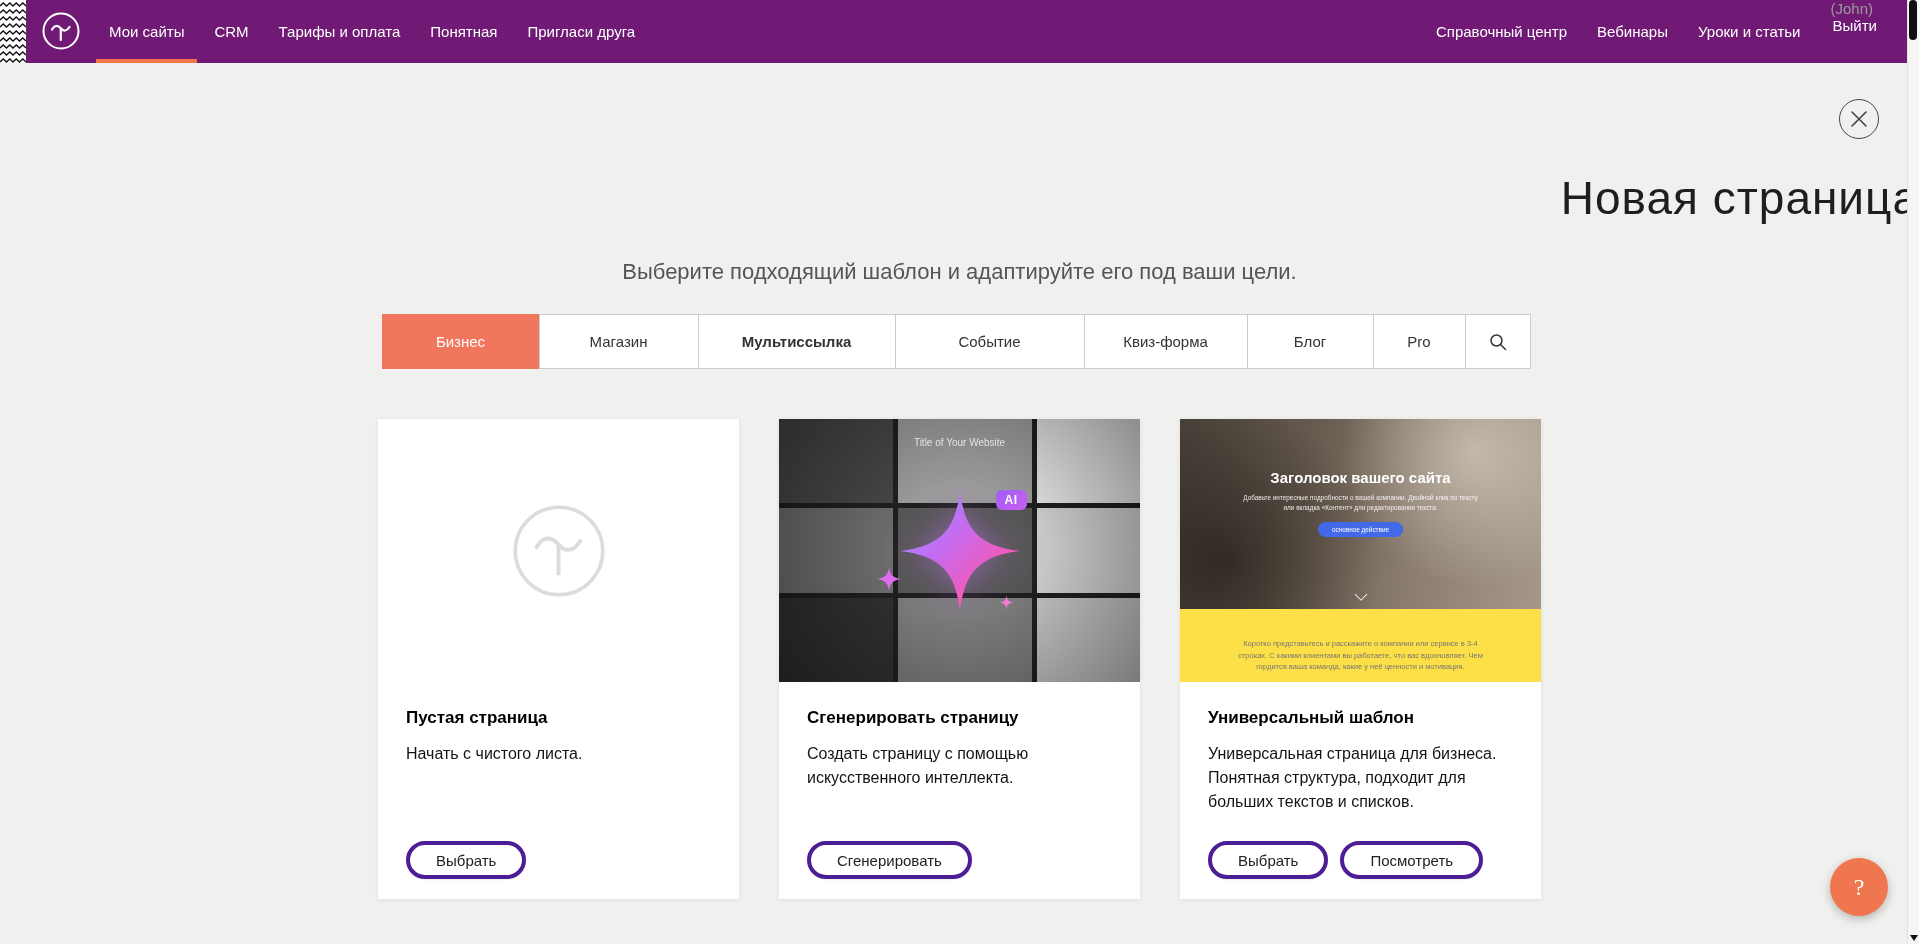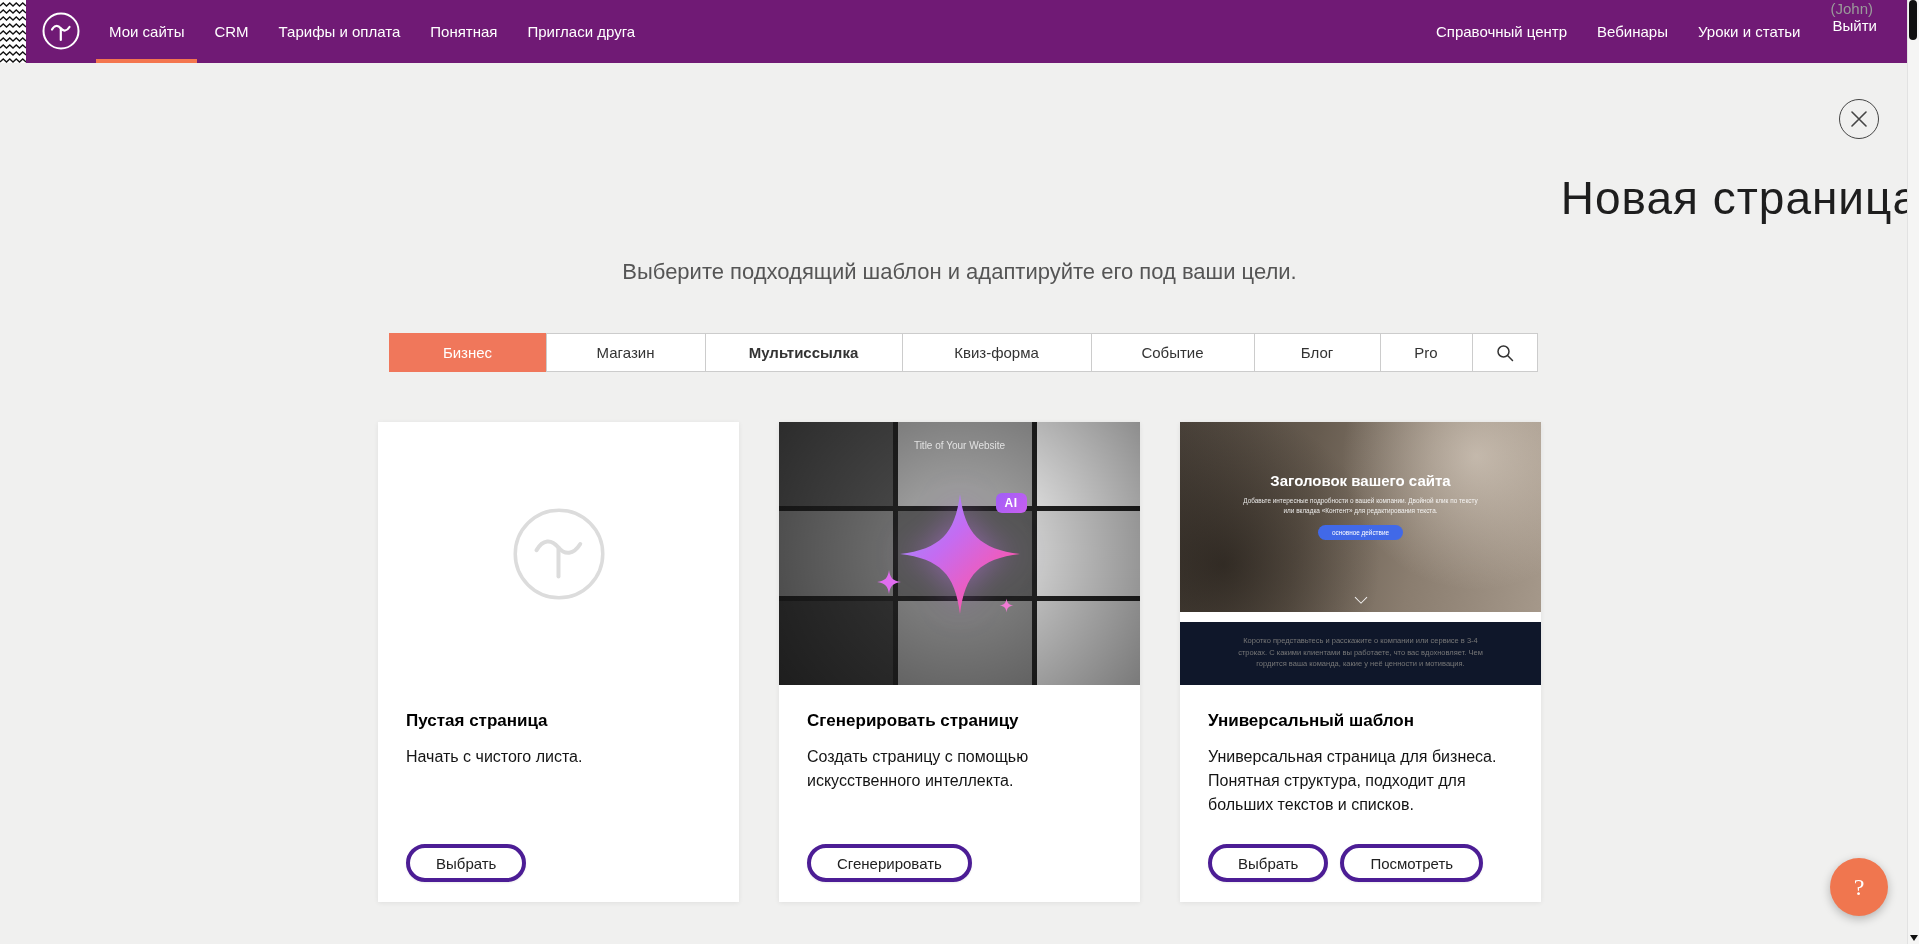--- a/index.html
+++ b/index.html
@@ -65,21 +65,21 @@
   
   .page-title {
     margin-top:108px; text-align:right; font-size:46px; font-weight:300;
     letter-spacing:1px; color:#1e1e1e;
   }
   .page-subtitle {
     margin-top:34px; text-align:center; font-size:22px; color:#555; font-weight:400;
   }
 
   
-  .tabs { width:1156px; margin:48px auto 0; display:flex; height:39px;justify-content:flex-end; }
+  .tabs { width:1156px; margin:29px auto 0; display:flex; height:55px; }
   .tab {
     background:#fff; border:1px solid #cccccc; margin-left:-1px;
     display:flex; align-items:center; justify-content:center;
     font-size:15px; color:#333; cursor:pointer;
   }
   .tab:first-child { margin-left:0; }
   .tab:nth-child(1){ width:158px; }
   .tab:nth-child(2){ width:160px; }
   .tab:nth-child(3){ width:198px;font-weight:bold; }
   .tab:nth-child(4){ width:190px; }
@@ -167,21 +167,21 @@
     margin-top:10px; background:#4169e8; color:#fff; font-size:6.4px;
     padding:4px 14px; border-radius:10px; z-index:2;
   }
   .uni-chevron {
     position:absolute; bottom:10px; left:50%; width:9px; height:9px;
     border-left:1.5px solid rgba(255,255,255,.9);
     border-bottom:1.5px solid rgba(255,255,255,.9);
     transform:translateX(-50%) rotate(-45deg);
   }
   .uni-body {
-    height:73px; background:#0f172a; padding-top:13px;margin-top:10px;
+    height:73px; background:#fde047; padding-top:29px;
   }
   .uni-body-text {
     width:72%; margin:0 auto; font-size:7.5px; line-height:1.55;
     color:#777; text-align:center;
   }
 
   
   .card.partial { height:60px; box-shadow:0 1px 5px rgba(0,0,0,.07); }
   .r1 { height:60px; background:linear-gradient(90deg,#3a1f14,#16100c 40%,#0d0b09); }
   .r2 { height:60px; background:linear-gradient(90deg,#0f3733,#1d524c 50%,#0f3733); }
@@ -237,22 +237,22 @@
   </svg>
 </button>
 
 <h1 class="page-title">Новая страница</h1>
 <p class="page-subtitle">Выберите подходящий шаблон и адаптируйте его под ваши цели.</p>
 
 <div class="tabs">
   <div class="tab active">Бизнес</div>
   <div class="tab">Магазин</div>
   <div class="tab">Мультиссылка</div>
+  <div class="tab">Событие</div>
   <div class="tab">Квиз-форма</div>
-  <div class="tab">Событие</div>
   <div class="tab">Блог</div>
   <div class="tab">Pro</div>
   <div class="tab">
     <svg width="18" height="18" viewBox="0 0 18 18">
       <circle cx="7.5" cy="7.5" r="5.5" stroke="#333" stroke-width="1.5" fill="none"></circle>
       <path d="M11.8,11.8 L16.5,16.5" stroke="#333" stroke-width="1.5" stroke-linecap="round"></path>
     </svg>
   </div>
 </div>
 

